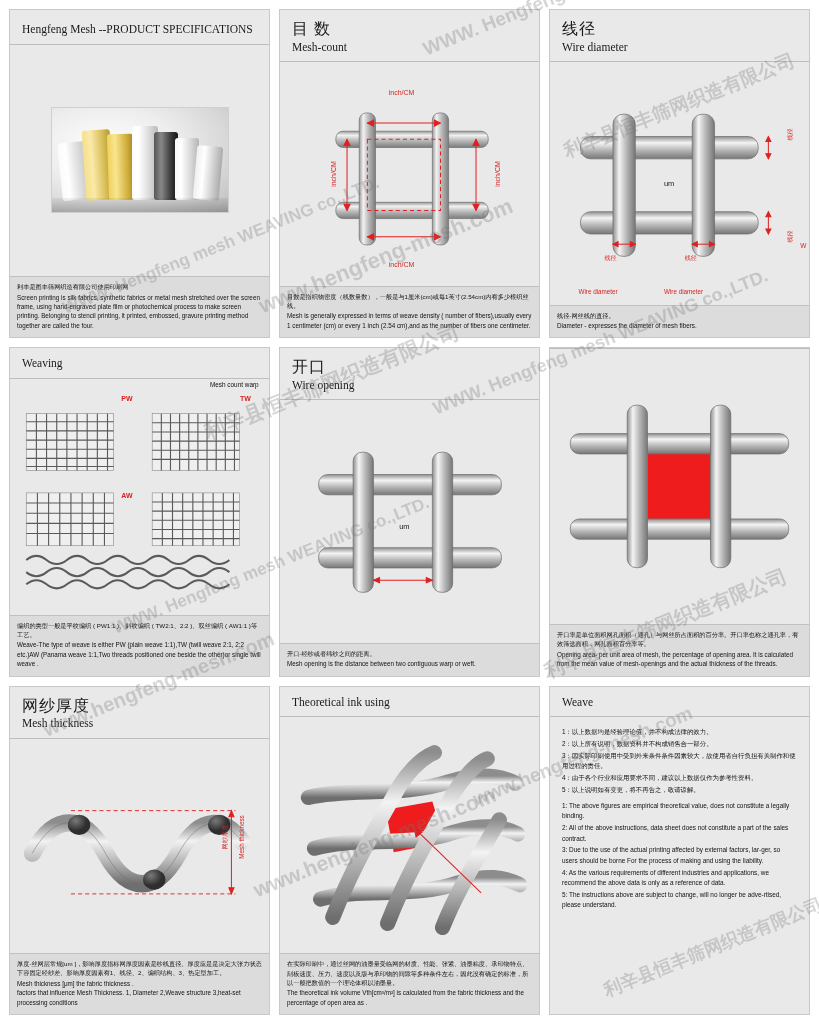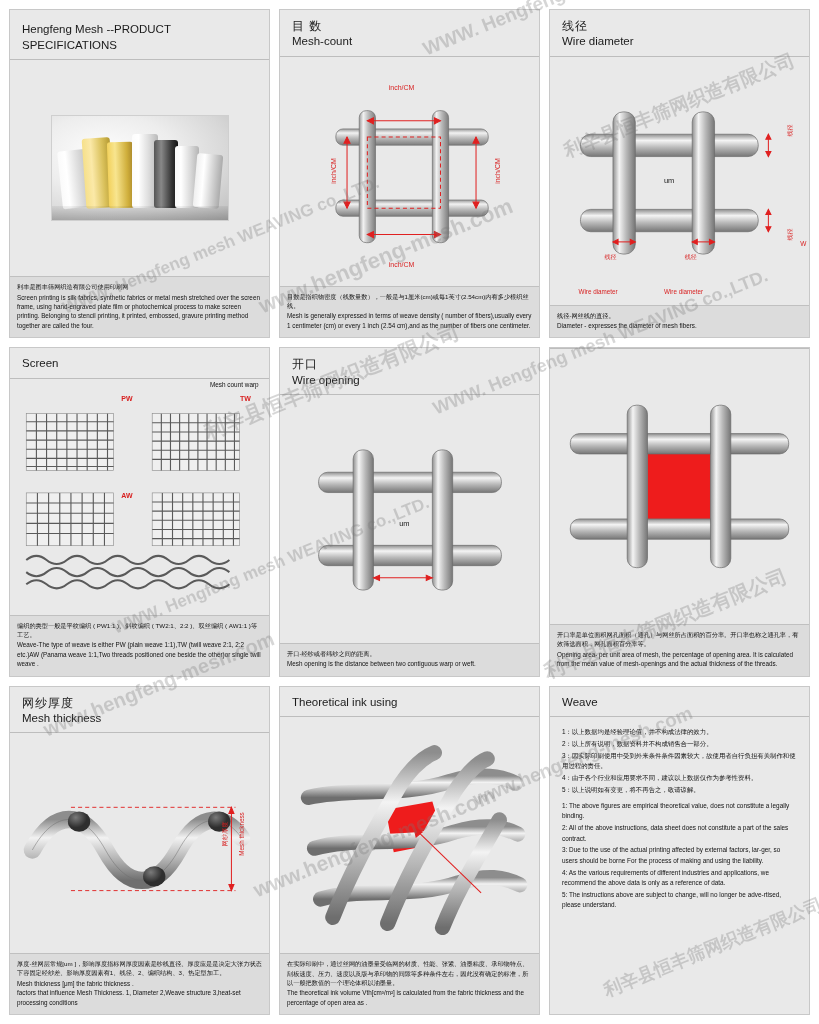--- a/index.html
+++ b/index.html
@@ -43,22 +43,23 @@
     display:flex;
     flex-direction:column;
     position:relative;
     overflow:hidden;
   }
   .card-head{
     padding:8px 10px 6px 12px;
     font-size:11px;
     line-height:1.35;
     color:#1a1a1a;
-  }
-  .card-head .cn{font-size:12px;letter-spacing:1px;}
+    font-family:Liberation Serif, serif;
+  }
+  .card-head .cn{font-size:16px;letter-spacing:1px;}
   .card-head .en{font-size:11.5px;}
   .card-head.single{font-size:11px;padding-top:12px;}
   .divider{height:1px;background:#bdbdbd;margin:0;}
   .card-body{
     flex:1;
     background:#e9e9e9;
     position:relative;
     overflow:hidden;
   }
   .card-foot{
@@ -262,21 +263,21 @@
       <div style="position:absolute;left:44%;bottom:4%;font-size:6.3px;color:#d81f1f;">Wire diameter</div>
     </div>
     <div class="card-foot">
       <p class="cnblock">线径-网丝线的直径。</p>
       <p class="enblock">Diameter -  expresses the diameter of mesh fibers.</p>
     </div>
   </div>
 
   <div class="card">
     <div class="card-head">
-      <div class="en">Screen</div>
+      <div class="en">Weaving</div>
     </div>
     <div class="divider"></div>
     <div class="card-body">
       <div class="svgwrap">
         <svg viewBox="0 0 255 200" preserveAspectRatio="xMidYMid meet">
           <g stroke="#5a5a5a" stroke-width="1.1" fill="none">
 
             <g transform="translate(16,18)">
               <rect x="0" y="0" width="86" height="56" fill="#efefef" stroke="#8a8a8a" stroke-width="0.6"></rect>
               <g>

